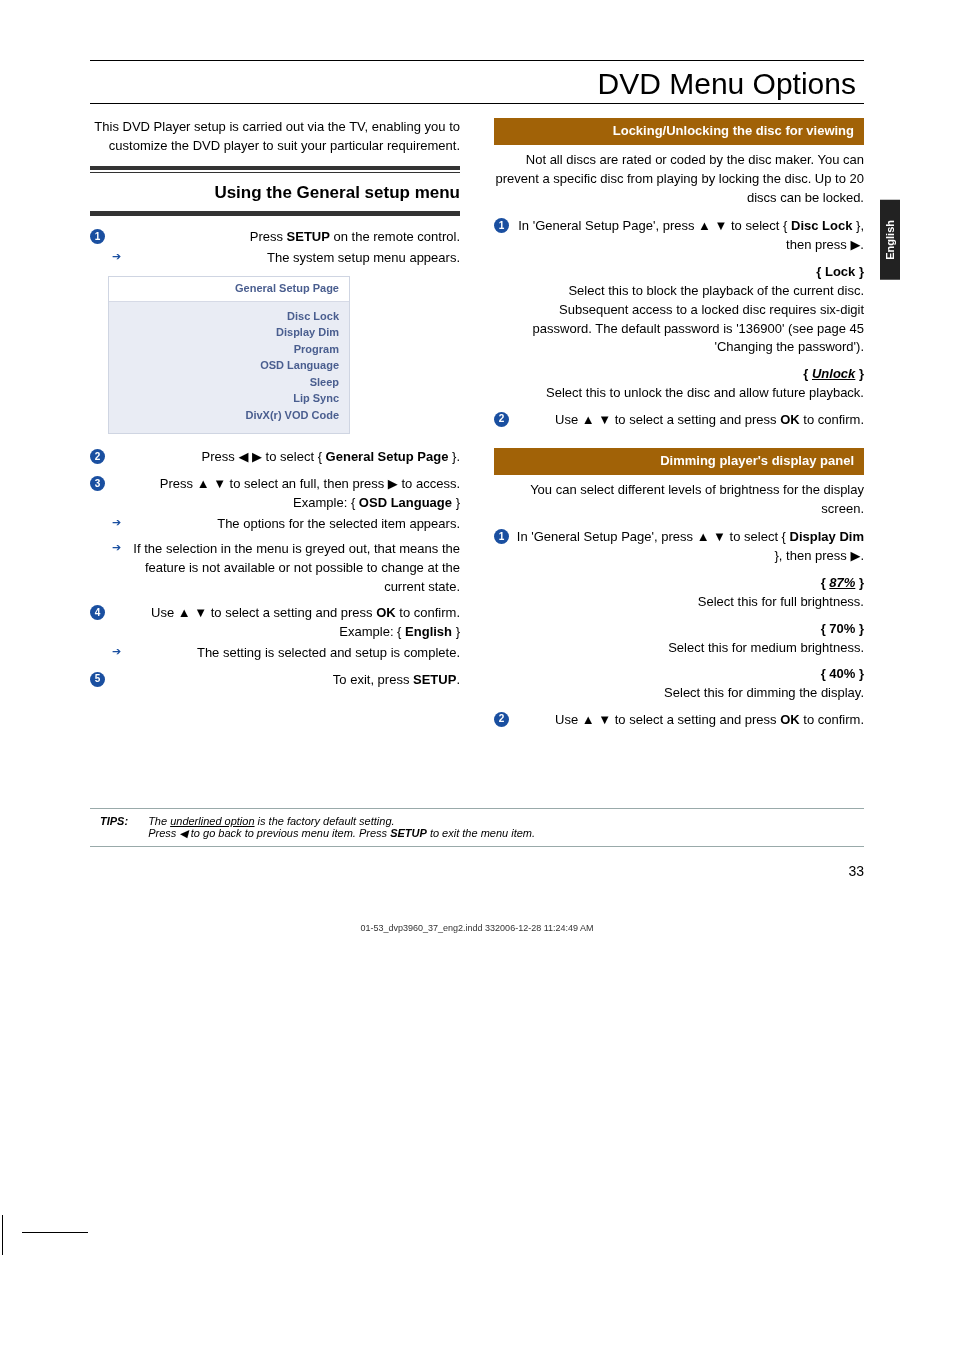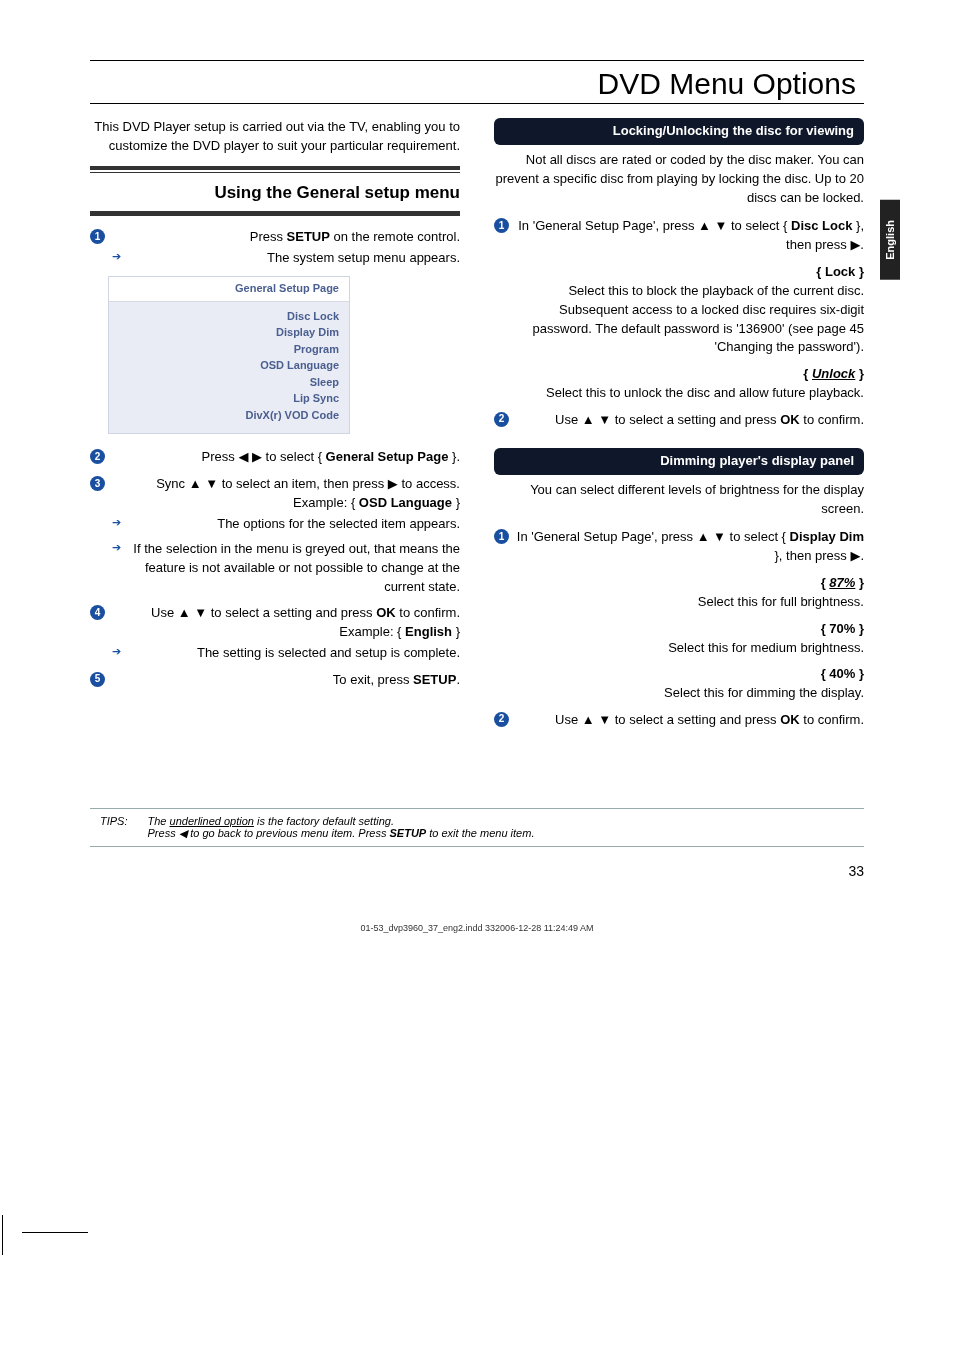--- a/index.html
+++ b/index.html
@@ -106,41 +106,40 @@
     padding: 4px 10px;
     border-bottom: 1px solid #d6dae6;
   }
   .menu-box-body {
     padding: 6px 10px 10px 10px;
     color: #4a5e8f;
     font-weight: bold;
     line-height: 1.5;
   }
   .shaded-bar {
-    background: #0f172a;
+    background: #a16207;
     color: #fff;
     font-size: 13px;
     font-weight: bold;
     padding: 4px 10px;
     margin-bottom: 6px;
-    border-radius: 6px;
   }
   .option-label { font-weight: bold; }
   .col .indent { padding-left: 18px; margin-bottom:8px; }
   .tips-box {
     margin-top: 70px;
     border-top: 1px solid #9aa;
     border-bottom: 1px solid #9aa;
     padding: 6px 10px;
     font-size: 11px;
     font-style: italic;
     display: flex;
     gap: 20px;
   }
-  .tips-label { font-weight: normal; font-style: italic; }
+  .tips-label { font-weight: bold; font-style: italic; }
   .pagenum { text-align: right; font-size: 14px; margin-top: 16px; }
   .footer {
     width: 774px;
     margin: 44px auto 0 auto;
     font-size: 9px;
     color: #333;
     display: flex;
     justify-content: center;
     border-top: 0;
     padding-bottom: 40px;
@@ -207,21 +206,21 @@
 
       <ol class="numlist">
         <li>
           <span class="numcircle">2</span>
           <span>
             <span>Press ◀ ▶ to select { </span><b>General Setup Page</b><span> }.</span>
           </span>
         </li>
         <li>
           <span class="numcircle">3</span>
-          <span>Sync ▲ ▼ to select an item, then press ▶ to access.</span>
+          <span>Press ▲ ▼ to select an full, then press ▶ to access.</span>
           <div class="inner">
             <span>Example: { </span><b>OSD Language</b><span> }</span>
           </div>
           <div class="arrow-item">The options for the selected item appears.</div>
           <div class="arrow-item">If the selection in the menu is greyed out, that means the feature is not available or not possible to change at the current state.</div>
         </li>
         <li>
           <span class="numcircle">4</span>
           <span>
             <span>Use ▲ ▼ to select a setting and press </span><b>OK</b><span> to confirm.</span>

